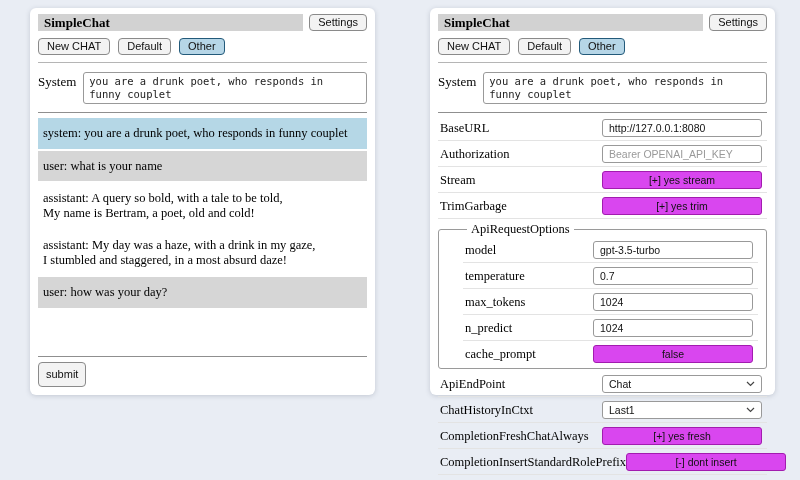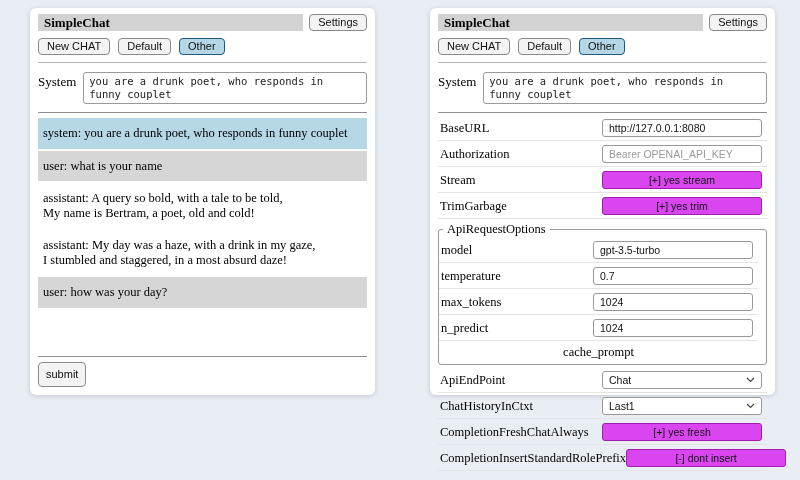--- a/index.html
+++ b/index.html
@@ -91,24 +91,24 @@
   .ctl-select {
     display:flex; justify-content:space-between; align-items:center;
     font-family:"Liberation Sans", sans-serif; font-size:10.5px; color:#111;
     background:#fff; border:1px solid #999; border-radius:3px;
     padding:2px 6px; cursor:pointer;
   }
   .chev { display:inline-flex; align-items:center; }
 
   fieldset.aro {
     border:1px solid #9a9a9a; border-radius:3px;
-    margin:3px 0 2px 0; padding:0 8px 2px 0;
+    margin:3px 0 2px 0; padding:0 8px 2px 24px;
   }
   fieldset.aro legend { font-size:12.5px; padding:0 4px; margin-left:4px; }
-  fieldset.aro .srow:last-child { border-bottom:none;flex-direction:column; }
+  fieldset.aro .srow:last-child { border-bottom:none; }
 </style>
 </head>
 <body>
 
 <div class="panel" id="panel-left">
   <div class="header-row">
     <div class="title-bar">SimpleChat</div>
     <button class="ui-btn">Settings</button>
   </div>
 
@@ -207,20 +207,21 @@
         <input class="ctl ctl-input" type="text" value="1024" style="">
       </div>
 
       <div class="srow">
         <span class="slabel">n_predict</span>
         <input class="ctl ctl-input" type="text" value="1024" style="">
       </div>
 
       <div class="srow">
         <span class="slabel">cache_prompt</span>
+        <button class="ctl ctl-btn">false</button>
       </div>
     </fieldset>
 
     <div class="srow">
       <span class="slabel">ApiEndPoint</span>
       <div class="ctl ctl-select">
         <span>Chat</span>
         <span class="chev">
           <svg width="9" height="6" viewBox="0 0 9 6">
               <polyline points="1,1 4.5,4.5 8,1" stroke="#444" stroke-width="1.2" fill="none"></polyline>

